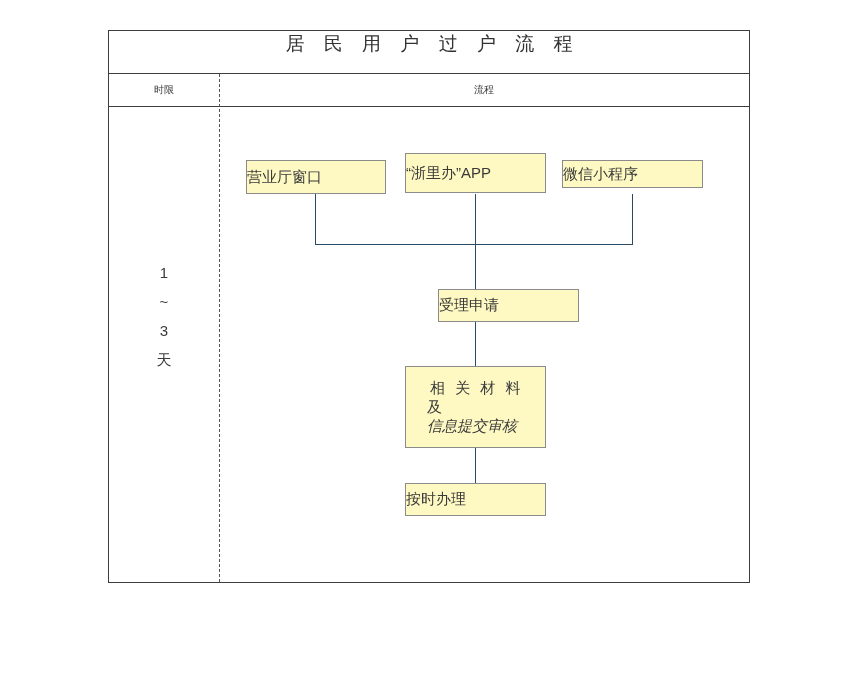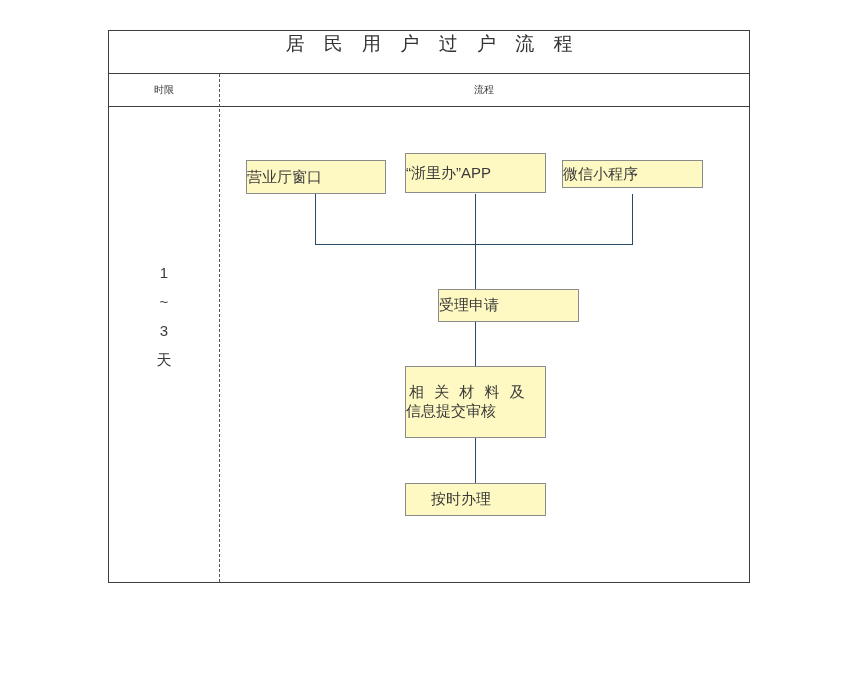--- a/index.html
+++ b/index.html
@@ -115,21 +115,21 @@
     border: 1.2px solid #8b8b8b;
     background: #fef9c3;
     box-sizing: border-box;
     display: flex;
     flex-direction: column;
     justify-content: center;
     font-size: 15px;
     color: #3a3a3a;
     z-index: 3;
   }
-  .node .line2 { margin-top: 0; }
+  .node .line2 { margin-top: 0; font-style: italic; }
   .spaced { letter-spacing: 3px; text-indent: 3px; }
 
   
   .conn {
     position: absolute;
     background: #2b4a63;
     z-index: 1;
   }
   .conn.v { width: 1.4px; }
   .conn.h { height: 1.4px; }
@@ -180,26 +180,26 @@
       <div class="conn h" style="left:96px; top:137px; width:318px;"></div>
 
       <div class="conn v" style="left:256px; top:137px; height:45px;"></div>
 
       <div class="node" style="left:186px; top:182px; width:141px; height:33px;margin-left:33px;">
         <span>受理申请</span>
       </div>
 
       <div class="conn v" style="left:256px; top:215px; height:44px;"></div>
 
-      <div class="node" style="left:186px; top:259px; width:141px; height:72px;">
+      <div class="node" style="left:186px; top:259px; width:141px; height:82px;padding-left:21px;">
         <span class="spaced">相 关 材 料 及</span>
         <span class="line2">信息提交审核</span>
       </div>
 
       <div class="conn v" style="left:256px; top:331px; height:45px;"></div>
 
-      <div class="node" style="left:186px; top:376px; width:141px; height:33px;padding-left:25px;">
+      <div class="node" style="left:186px; top:376px; width:141px; height:33px;">
         <span>按时办理</span>
       </div>
 
     </div>
   </div>
 </div>
 
 </body></html>

